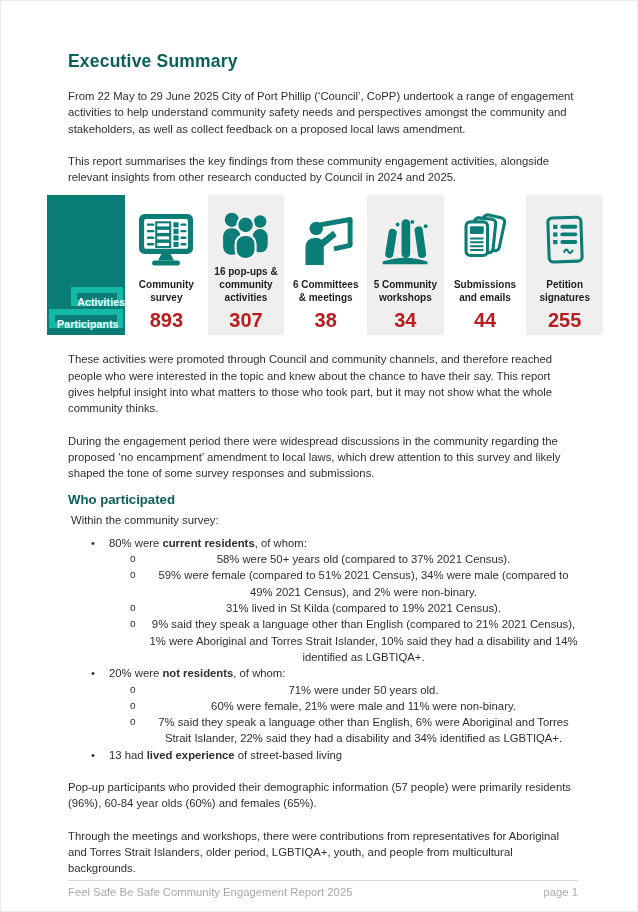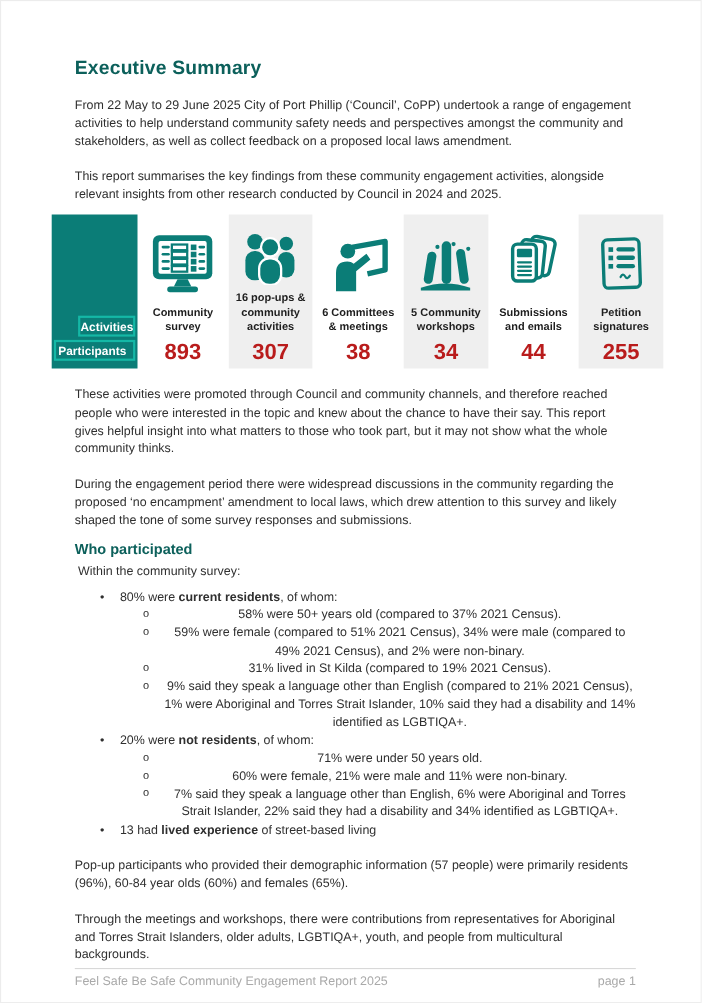--- a/index.html
+++ b/index.html
@@ -18,21 +18,21 @@
   p.intro-line { margin:0 0 7px 3px; font-size:11.3px; line-height:16.3px; }
 
   
   .infographic { display:flex; gap:3px; margin:4px 0 11px -21px; width:556px; height:140px; }
   .teal-block {
     width:78px; flex:none; background:#0b7d77; box-sizing:border-box;
     display:flex; flex-direction:column; justify-content:flex-end;
     padding:0 2px 7px 2px; gap:3px;
   }
   .rowlabel {
-    border:2px solid #14b8a6; color:#fff; font-weight:bold; font-size:10.8px;
+    border:6px solid #14b8a6; color:#fff; font-weight:bold; font-size:10.8px;
     height:19px; line-height:18px; box-sizing:border-box;
   }
   .rowlabel.act { width:70%; align-self:flex-end; text-align:right; padding-right:3px; }
   .rowlabel.part { width:100%; text-align:left; padding-left:2px; }
 
   .col { flex:1; display:flex; flex-direction:column; align-items:center; text-align:center;
          padding:6px 1px 3px 1px; box-sizing:border-box; }
   .col.shaded { background:#efefef; }
   .iconzone { flex:1; display:flex; align-items:center; justify-content:center; width:100%; }
   .collabel { font-size:10px; font-weight:bold; line-height:12.8px; color:#1e1e1e; margin-bottom:5px; }
@@ -205,20 +205,20 @@
       <div class="li l2"><span class="lt">71% were under 50 years old.</span></div>
       <div class="li l2"><span class="lt">60% were female, 21% were male and 11% were non-binary.</span></div>
       <div class="li l2"><span class="lt">7% said they speak a language other than English, 6% were Aboriginal and Torres Strait Islander, 22% said they had a disability and 34% identified as LGBTIQA+.</span></div>
 
       <div class="li l1">
         <span class="lt"><span>13 had </span><b>lived experience</b><span> of street-based living</span></span>
       </div>
     </div>
 
     <p class="body">Pop-up participants who provided their demographic information (57 people) were primarily residents (96%), 60-84 year olds (60%) and females (65%).</p>
-    <p class="body">Through the meetings and workshops, there were contributions from representatives for Aboriginal and Torres Strait Islanders, older adults, LGBTIQA+, youth, and people from multicultural backgrounds.</p>
+    <p class="body">Through the meetings and workshops, there were contributions from representatives for Aboriginal and Torres Strait Islanders, older period, LGBTIQA+, youth, and people from multicultural backgrounds.</p>
   </div>
 
   <div class="footer">
     <span>Feel Safe Be Safe Community Engagement Report 2025</span>
     <span>page 1</span>
   </div>
 </div>
 
 </body></html>

